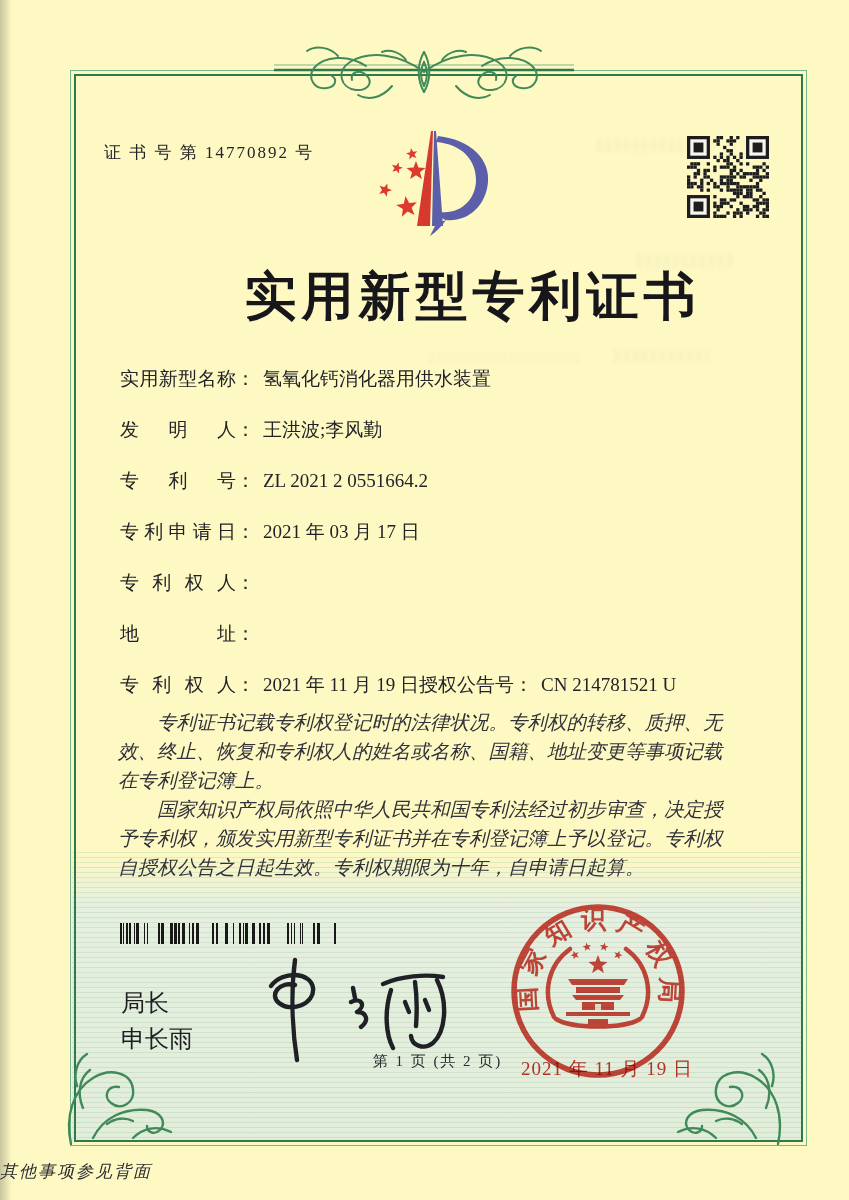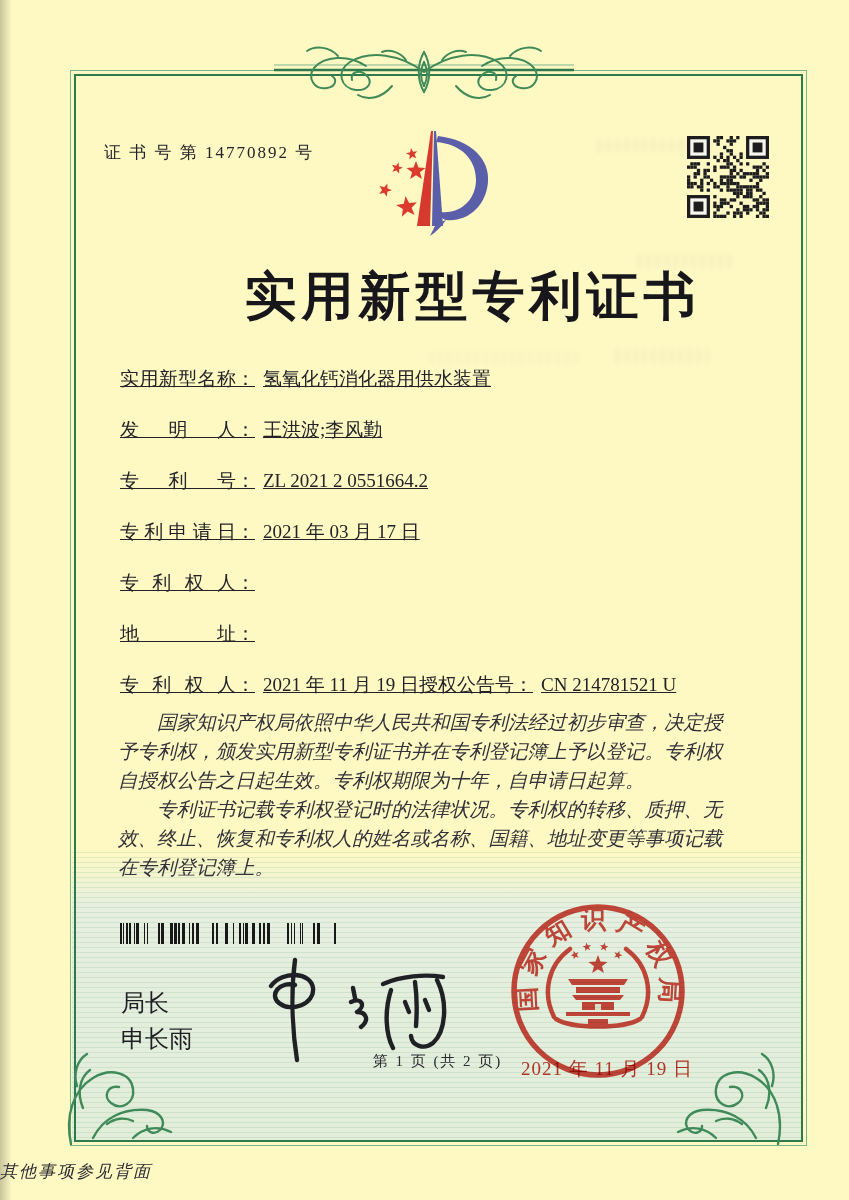--- a/index.html
+++ b/index.html
@@ -16,21 +16,21 @@
   .green-zone{position:absolute;left:72px;top:852px;width:731px;height:290px;
     background:linear-gradient(180deg,rgba(230,240,225,0) 0,#e6efe0 55px,#e2edda 100%);}
   .green-zone .lines{position:absolute;inset:0;opacity:.45;
     background:repeating-linear-gradient(180deg,rgba(140,190,150,.55) 0 1px,rgba(0,0,0,0) 1px 5px);}
   .cert-no{position:absolute;left:104px;top:141px;font-size:17px;letter-spacing:2px;color:#23232a;}
   .logo{position:absolute;left:378px;top:128px;width:130px;height:114px;}
   .qr{position:absolute;left:687px;top:136px;width:82px;height:82px;}
   .doc-title{position:absolute;left:0;right:0;top:262px;text-align:center;
     font-size:52px;font-weight:700;letter-spacing:5px;color:#17171b;margin-left:48px;}
   .fields{position:absolute;left:120px;top:366px;width:640px;font-size:19px;color:#222228;}
-  .frow{display:flex;align-items:center;margin-bottom:25px;line-height:26px;white-space:nowrap;text-decoration:underline;}
+  .frow{display:flex;align-items:center;margin-bottom:25px;line-height:26px;white-space:nowrap;}
   .flabel{display:inline-block;width:116px;text-align:justify;text-align-last:justify;}
   .fcolon{display:inline-block;}
   .fvalue{display:inline-block;margin-left:8px;}
   .grant-group{display:flex;align-items:baseline;}
   .grant-group .flabel{width:95px;}
   .paras{position:absolute;left:118px;top:708px;width:616px;font-size:19.5px;line-height:29px;
     color:#31313a;font-style:italic;}
   .paras p{margin:0;text-indent:2em;}
   .barcode{position:absolute;left:120px;top:923px;width:218px;height:21px;}
   .director{position:absolute;left:121px;top:985px;font-size:24px;line-height:36px;color:#1e1e24;}
@@ -369,22 +369,22 @@
       <span class="fvalue">2021 年 11 月 19 日</span>
       <span class="grant-group">
         <span class="flabel">授权公告号</span>
           <span class="fcolon">：</span>
         <span class="fvalue">CN 214781521 U</span>
       </span>
     </div>
   </div>
 
   <div class="paras">
+    <p>专利证书记载专利权登记时的法律状况。专利权的转移、质押、无效、终止、恢复和专利权人的姓名或名称、国籍、地址变更等事项记载在专利登记簿上。</p>
     <p>国家知识产权局依照中华人民共和国专利法经过初步审查，决定授予专利权，颁发实用新型专利证书并在专利登记簿上予以登记。专利权自授权公告之日起生效。专利权期限为十年，自申请日起算。</p>
-    <p>专利证书记载专利权登记时的法律状况。专利权的转移、质押、无效、终止、恢复和专利权人的姓名或名称、国籍、地址变更等事项记载在专利登记簿上。</p>
   </div>
 
   <svg class="barcode" id="barcode" viewBox="0 0 218 21">
       <rect x="0" y="0" width="2" height="21" fill="#191919"></rect>
       <rect x="3" y="0" width="1" height="21" fill="#191919"></rect>
       <rect x="6" y="0" width="2" height="21" fill="#191919"></rect>
       <rect x="9" y="0" width="2" height="21" fill="#191919"></rect>
       <rect x="14" y="0" width="1" height="21" fill="#191919"></rect>
       <rect x="16" y="0" width="3" height="21" fill="#191919"></rect>
       <rect x="24" y="0" width="1" height="21" fill="#191919"></rect>

